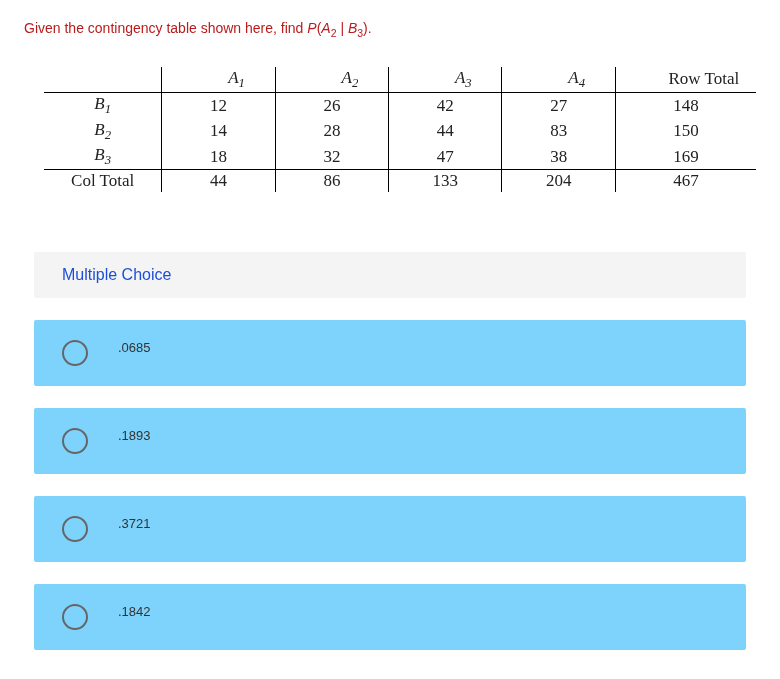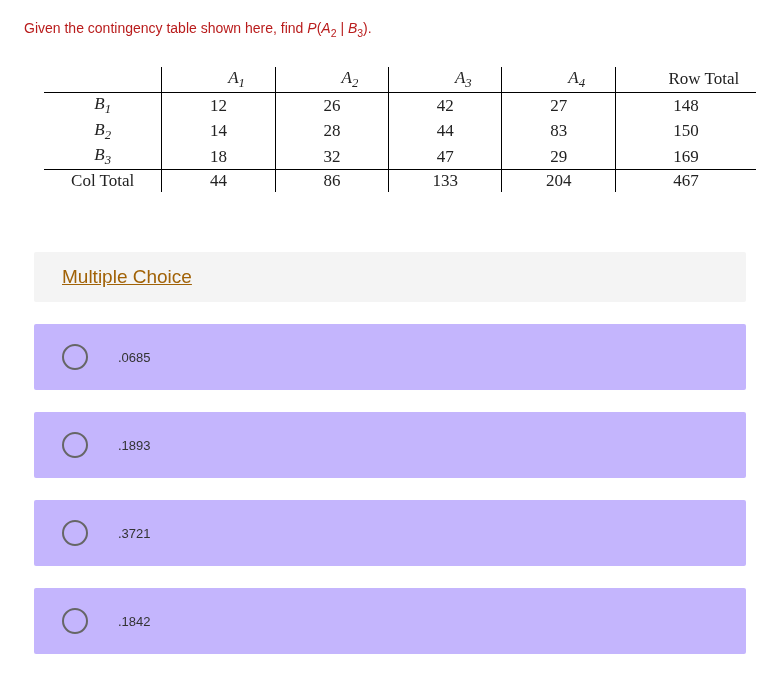--- a/index.html
+++ b/index.html
@@ -48,35 +48,33 @@
     border-bottom: 1px solid #000;
     padding-left: 36px;
   }
   table.contingency thead th:nth-child(6) { font-style: normal; }
   table.contingency tbody tr.body-row td:first-child { font-style: italic; }
   table.contingency tbody tr.total-row td { border-top: 1px solid #000; }
 
   .mc-heading {
     background: #f4f4f4;
     padding: 14px 28px;
-    font-size: 19px;
-    color: #a16207;
+    font-size: 16px;
+    color: #1d4ed8;
     margin-bottom: 22px;
     border-radius: 2px;
     margin-left: 10px;
     margin-right: 10px;
-    text-decoration: underline;
   }
 
   .option-row {
-    background: #c4b5fd;
+    background: #7dd3fc;
     margin: 0 10px 22px 10px;
     padding: 20px 28px;
     display: flex;
-    align-items: center;
     border-radius: 2px;
   }
   .radio {
     width: 22px;
     height: 22px;
     border: 2px solid #666;
     border-radius: 50%;
     display: inline-block;
     margin-right: 30px;
     flex-shrink: 0;
@@ -120,21 +118,21 @@
         <td>28</td>
         <td>44</td>
         <td>83</td>
         <td>150</td>
       </tr>
       <tr class="body-row">
         <td><span>B</span><span class="sub">3</span></td>
         <td>18</td>
         <td>32</td>
         <td>47</td>
-        <td>29</td>
+        <td>38</td>
         <td>169</td>
       </tr>
       <tr class="total-row">
         <td>Col Total</td>
         <td>44</td>
         <td>86</td>
         <td>133</td>
         <td>204</td>
         <td>467</td>
       </tr>

